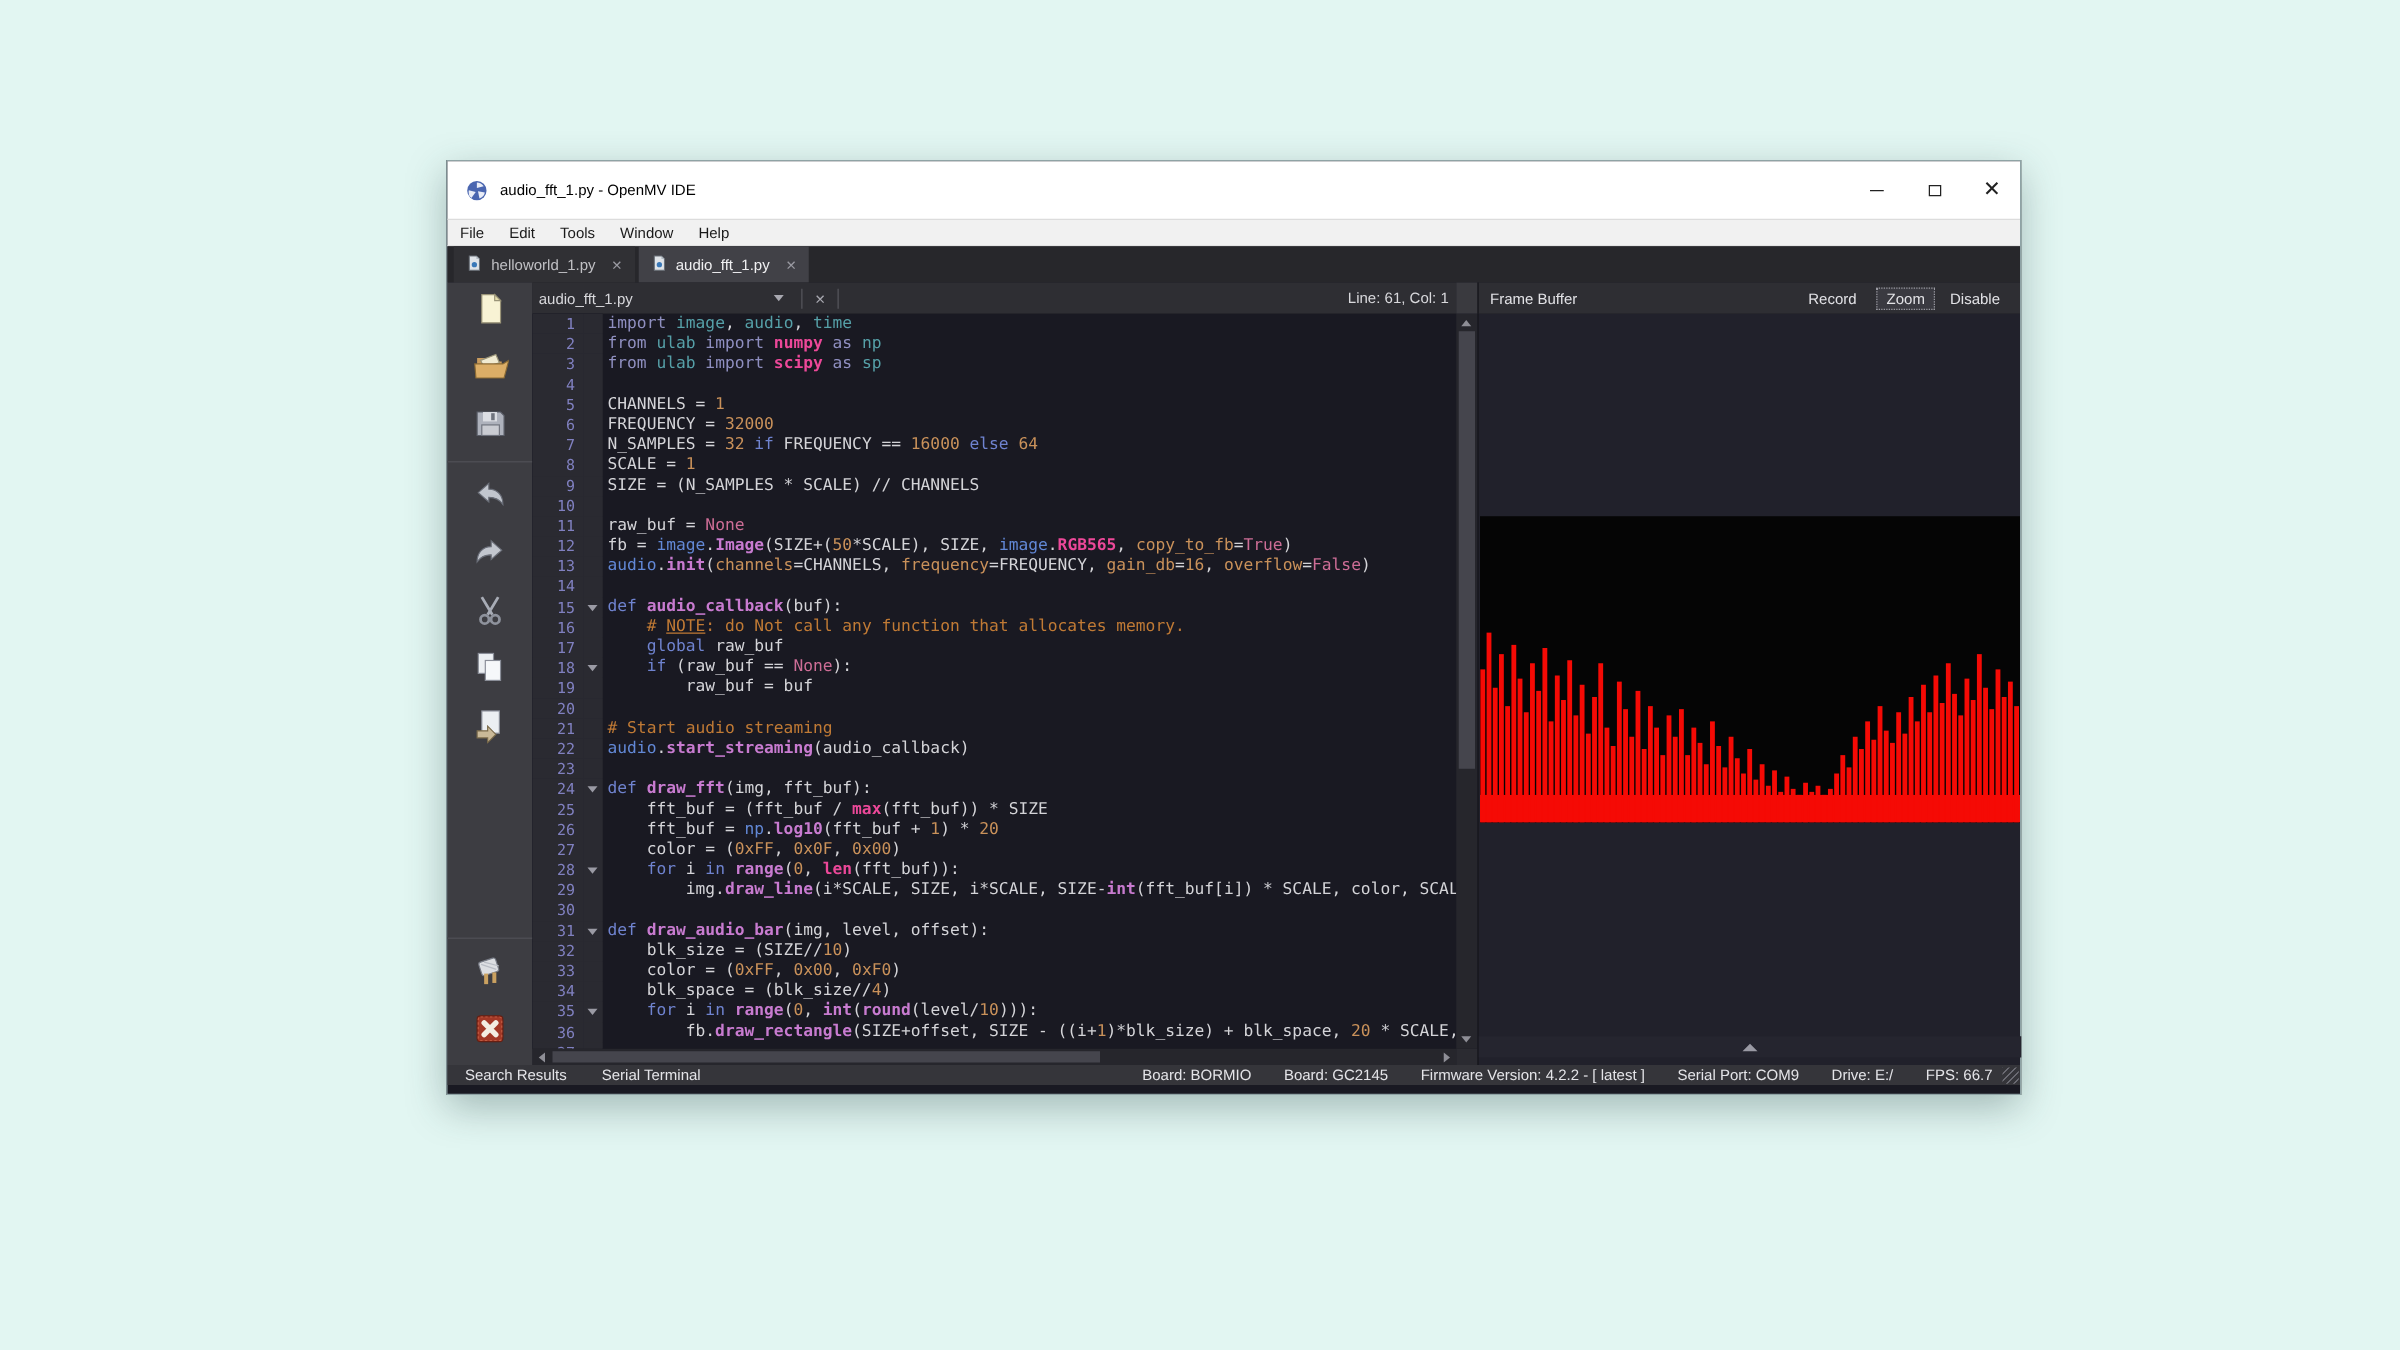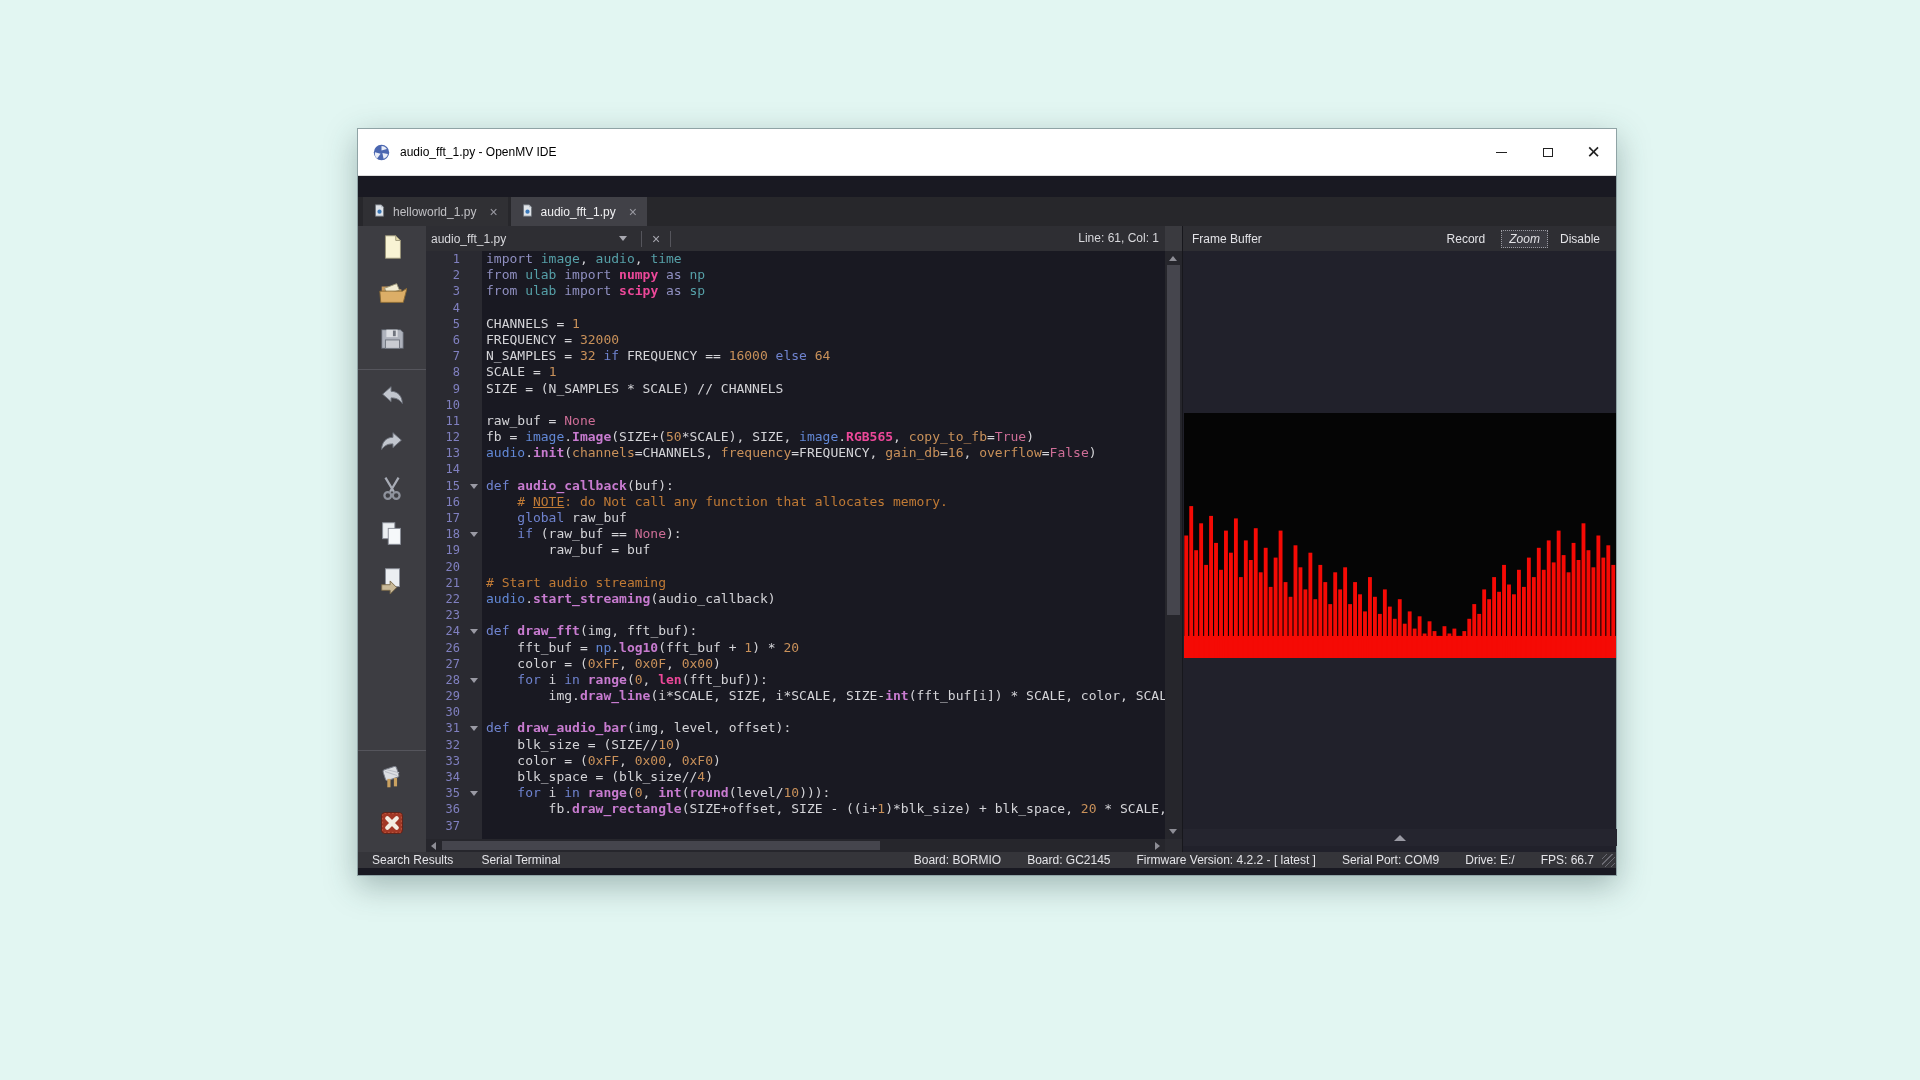--- a/index.html
+++ b/index.html
@@ -37,21 +37,21 @@
   .doc-name { margin-left:5px; width:188px; }
   .doc-caret { width:0; height:0; border-left:4px solid transparent; border-right:4px solid transparent; border-top:5px solid #a8a8b0; margin-right:8px; }
   .doc-div { width:1px; height:16px; background:#55555c; margin:0 6px; }
   .doc-close { color:#a8a8b0; font-size:14px; padding:0 4px; }
   .line-col { position:absolute; right:6px; top:0; height:25px; line-height:25px; color:#d8d8dc; }
   .doc-stub { left:807px; top:97px; width:17px; height:25px; background:#3a3a3f; }
   .fb-head { left:824px; top:97px; width:434px; height:25px; background:#2e2e33; border-left:1px solid #17171c;
              display:flex; align-items:center; color:#e2e2e6; font-size:12px; }
   .fb-title { margin-left:9px; flex:1; }
   .fb-btn { margin-right:16px; color:#e2e2e6; }
-  .fb-btn.toggled { border:1px dotted #9a9aa2; background:#3a3a41; padding:1px 7px; margin-right:12px;font-style:italic; }
+  .fb-btn.toggled { border:1px dotted #9a9aa2; background:#3a3a41; padding:1px 7px; margin-right:12px; }
 
   
   .toolbar { left:0; top:97px; width:68px; height:626px; background:#3d3d42; }
   .tb-btn { width:68px; height:46px; display:flex; align-items:center; justify-content:center; }
   .tb-btn svg { width:30px; height:30px; }
   .tb-sep { width:68px; height:1px; background:#2c2c30; border-bottom:1px solid #55555c; margin:5px 0; }
   .tb-bottom { position:absolute; bottom:4px; left:0; width:68px; }
 
   
   .editor { left:68px; top:122px; width:739px; height:588px; background:#191922; overflow:hidden; }
@@ -123,20 +123,27 @@
           <span class="glyph-min"></span>
         </div>
       <div class="winbtn btn-max">
           <span class="glyph-max"></span>
         </div>
       <div class="winbtn btn-close">
           <span>✕</span>
         </div>
     </div>
 
+    <div class="menubar" id="menubar">
+        <div class="menu-item">File</div>
+        <div class="menu-item">Edit</div>
+        <div class="menu-item">Tools</div>
+        <div class="menu-item">Window</div>
+        <div class="menu-item">Help</div>
+      </div>
 
     <div class="tabbar" id="tabbar">
         <div class="tab">
           <span class="tab-icon"><svg viewBox="0 0 16 16">
               <path d="M3 1 h7 l3 3 v11 H3 Z" fill="#dfe3e8" stroke="#6a7078"></path>
               <path d="M10 1 v3 h3 Z" fill="#b0b8c0"></path>
               <circle cx="8" cy="9.5" r="2.6" fill="#3a78b8"></circle>
             </svg></span>
           <span>helloworld_1.py</span>
           <span class="tab-close">×</span>
@@ -358,20 +365,25 @@
           </div>
           <div class="cl">
             <span class="ln">23</span>
             <span class="fold"></span>
             <span class="ct"></span>
           </div>
           <div class="cl">
             <span class="ln">24</span>
             <span class="fold has"></span>
             <span class="ct"><span class="kw">def</span><span class="t"> </span><span class="meth">draw_fft</span><span class="t">(img, fft_buf):</span></span>
+          </div>
+          <div class="cl">
+            <span class="ln">25</span>
+            <span class="fold"></span>
+            <span class="ct"><span class="t">    fft_buf = (fft_buf / </span><span class="fn">max</span><span class="t">(fft_buf)) * SIZE</span></span>
           </div>
           <div class="cl">
             <span class="ln">26</span>
             <span class="fold"></span>
             <span class="ct"><span class="t">    fft_buf = </span><span class="blue">np</span><span class="t">.</span><span class="meth">log10</span><span class="t">(fft_buf + </span><span class="num">1</span><span class="t">) * </span><span class="num">20</span></span>
           </div>
           <div class="cl">
             <span class="ln">27</span>
             <span class="fold"></span>
             <span class="ct"><span class="t">    color = (</span><span class="num">0xFF</span><span class="t">, </span><span class="num">0x0F</span><span class="t">, </span><span class="num">0x00</span><span class="t">)</span></span>

